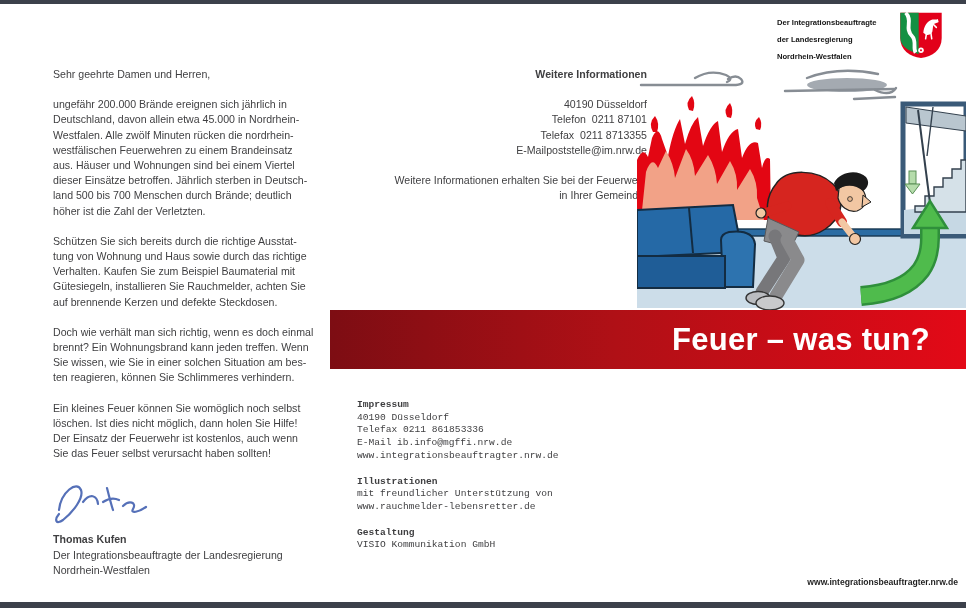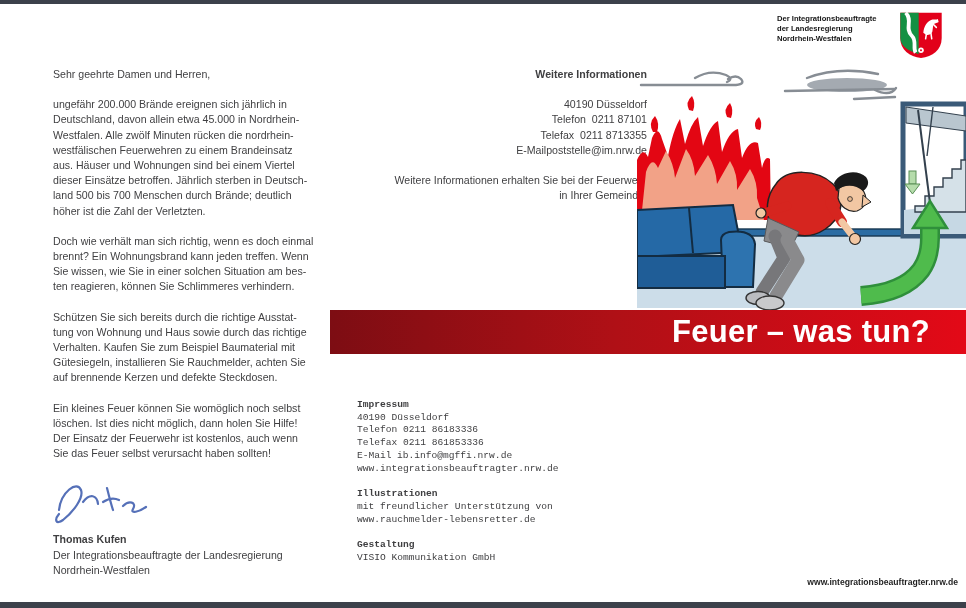--- a/index.html
+++ b/index.html
@@ -26,29 +26,29 @@
   .mid-top{position:absolute;left:357px;top:67px;width:290px;
     font-size:10.6px;line-height:15.2px;text-align:right;}
   .mid-bottom{position:absolute;left:357px;top:399px;width:290px;
     font-size:9.6px;line-height:12.7px;font-family:Liberation Mono, monospace;}
   .blk-head{font-weight:bold;}
   .gap15{height:15px;} .gap13{height:13px;}
   .lbl{display:inline-block;min-width:40px;}
 
   
   .org-head{position:absolute;left:777px;top:14px;width:120px;
-    font-size:7.6px;line-height:10px;font-weight:bold;color:#141414;
+    font-size:7.6px;line-height:17px;font-weight:bold;color:#141414;
     white-space:pre-line;}
   .coa{position:absolute;left:898px;top:10px;}
 
   
   .illu{position:absolute;left:637px;top:60px;width:329px;height:250px;}
 
   
-  .banner{position:absolute;left:330px;top:310px;width:636px;height:44px;
+  .banner{position:absolute;left:330px;top:310px;width:636px;height:59px;
     background:linear-gradient(90deg,#7d0d13 0%,#b01016 45%,#e30917 100%);}
   .banner-title{position:absolute;right:36px;top:50%;transform:translateY(-50%);
     color:#ffffff;font-weight:bold;font-size:31px;letter-spacing:.3px;
     white-space:nowrap;}
 
   .footer-url{position:absolute;right:8px;top:577px;width:250px;text-align:right;
     font-size:8.6px;font-weight:bold;color:#1f1f1f;}
 </style>
 </head>
 <body>
@@ -72,29 +72,29 @@
 <div class="col-left">
   <p class="txt">Sehr geehrte Damen und Herren,</p>
   <p class="txt">ungefähr 200.000 Brände ereignen sich jährlich in
 Deutschland, davon allein etwa 45.000 in Nordrhein-
 Westfalen. Alle zwölf Minuten rücken die nordrhein-
 westfälischen Feuerwehren zu einem Brandeinsatz
 aus. Häuser und Wohnungen sind bei einem Viertel
 dieser Einsätze betroffen. Jährlich sterben in Deutsch-
 land 500 bis 700 Menschen durch Brände; deutlich
 höher ist die Zahl der Verletzten.</p>
-  <p class="txt">Doch wie verhält man sich richtig, wenn es doch einmal
-brennt? Ein Wohnungsbrand kann jeden treffen. Wenn
-Sie wissen, wie Sie in einer solchen Situation am bes-
-ten reagieren, können Sie Schlimmeres verhindern.</p>
   <p class="txt">Schützen Sie sich bereits durch die richtige Ausstat-
 tung von Wohnung und Haus sowie durch das richtige
 Verhalten. Kaufen Sie zum Beispiel Baumaterial mit
 Gütesiegeln, installieren Sie Rauchmelder, achten Sie
 auf brennende Kerzen und defekte Steckdosen.</p>
+  <p class="txt">Doch wie verhält man sich richtig, wenn es doch einmal
+brennt? Ein Wohnungsbrand kann jeden treffen. Wenn
+Sie wissen, wie Sie in einer solchen Situation am bes-
+ten reagieren, können Sie Schlimmeres verhindern.</p>
   <p class="txt">Ein kleines Feuer können Sie womöglich noch selbst
 löschen. Ist dies nicht möglich, dann holen Sie Hilfe!
 Der Einsatz der Feuerwehr ist kostenlos, auch wenn
 Sie das Feuer selbst verursacht haben sollten!</p>
 
   <svg class="sig-svg" width="100" height="52" viewBox="0 0 100 52">
     <g stroke="#5570b8" stroke-width="2.2" fill="none" stroke-linecap="round">
       <path d="M6 34 C8 16 24 4 28 14 C31 22 20 36 10 44 C3 49 1 44 6 38"></path>
       <path d="M30 26 C37 17 44 19 45 28"></path>
       <path d="M54 12 C56 20 58 28 60 34"></path>
@@ -118,21 +118,20 @@
     <span class="lbl">E-Mail</span><span>poststelle@im.nrw.de</span>
   </div>
   <div class="gap15"></div>
   <div class="txt">Weitere Informationen erhalten Sie bei der Feuerwehr
 in Ihrer Gemeinde.</div>
 </div>
 
 <div class="mid-bottom">
   <div class="blk-head">Impressum</div>
   <div>40190 Düsseldorf</div>
-  <div>Telefon 0211 86183336</div>
   <div>Telefax 0211 861853336</div>
   <div>
     <span class="lbl">E-Mail</span><span>ib.info@mgffi.nrw.de</span>
   </div>
   <div>www.integrationsbeauftragter.nrw.de</div>
   <div class="gap13"></div>
   <div class="blk-head">Illustrationen</div>
   <div>mit freundlicher Unterstützung von</div>
   <div>www.rauchmelder-lebensretter.de</div>
   <div class="gap13"></div>

